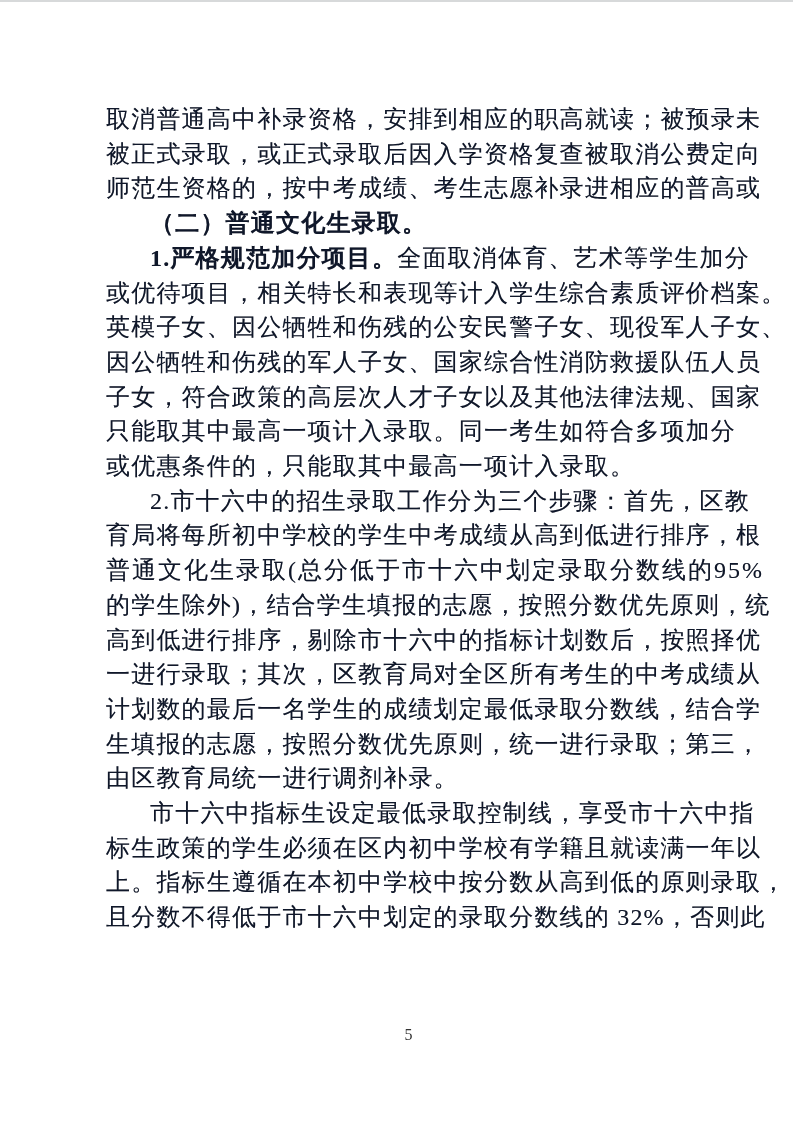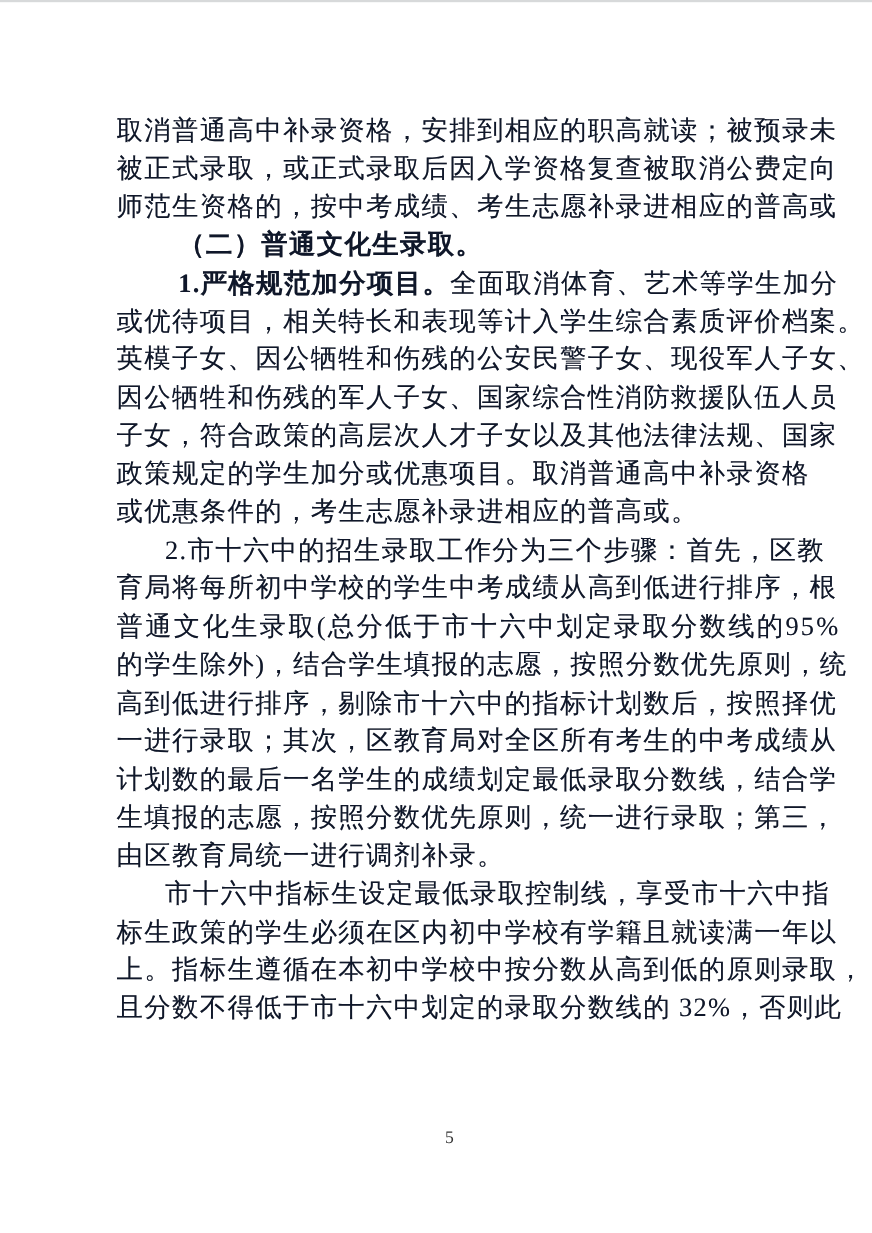--- a/index.html
+++ b/index.html
@@ -43,21 +43,21 @@
     white-space: nowrap;
     letter-spacing: 1.2px;
   }
   .line.indent {
     text-indent: 44px;
   }
   .line.spread {
     letter-spacing: 2px;
   }
   .seg { font-weight: normal; }
-  .seg.bold { font-weight: bold; margin-left: 12px; }
+  .seg.bold { font-weight: bold; }
   .page-number {
     position: absolute;
     top: 1026px;
     left: 0;
     width: 100%;
     text-align: center;
     transform: translateX(12px);
     font-size: 16px;
     color: #333333;
   }
@@ -70,22 +70,22 @@
   <div class="text-block">
       <div class="line"><span class="seg">取消普通高中补录资格，安排到相应的职高就读；被预录未</span></div>
       <div class="line"><span class="seg">被正式录取，或正式录取后因入学资格复查被取消公费定向</span></div>
       <div class="line"><span class="seg">师范生资格的，按中考成绩、考生志愿补录进相应的普高或</span></div>
       <div class="line indent short"><span class="seg bold">（二）普通文化生录取。</span></div>
       <div class="line indent"><span class="seg bold">1.严格规范加分项目。</span><span class="seg">全面取消体育、艺术等学生加分</span></div>
       <div class="line"><span class="seg">或优待项目，相关特长和表现等计入学生综合素质评价档案。</span></div>
       <div class="line"><span class="seg">英模子女、因公牺牲和伤残的公安民警子女、现役军人子女、</span></div>
       <div class="line"><span class="seg">因公牺牲和伤残的军人子女、国家综合性消防救援队伍人员</span></div>
       <div class="line"><span class="seg">子女，符合政策的高层次人才子女以及其他法律法规、国家</span></div>
-      <div class="line"><span class="seg">政策规定的学生加分或优惠项目。取消普通高中补录资格</span></div>
-      <div class="line short"><span class="seg">或优惠条件的，考生志愿补录进相应的普高或。</span></div>
+      <div class="line"><span class="seg">只能取其中最高一项计入录取。同一考生如符合多项加分</span></div>
+      <div class="line short"><span class="seg">或优惠条件的，只能取其中最高一项计入录取。</span></div>
       <div class="line indent"><span class="seg">2.市十六中的招生录取工作分为三个步骤：首先，区教</span></div>
       <div class="line"><span class="seg">育局将每所初中学校的学生中考成绩从高到低进行排序，根</span></div>
       <div class="line spread"><span class="seg">普通文化生录取(总分低于市十六中划定录取分数线的95%</span></div>
       <div class="line"><span class="seg">的学生除外)，结合学生填报的志愿，按照分数优先原则，统</span></div>
       <div class="line"><span class="seg">高到低进行排序，剔除市十六中的指标计划数后，按照择优</span></div>
       <div class="line"><span class="seg">一进行录取；其次，区教育局对全区所有考生的中考成绩从</span></div>
       <div class="line"><span class="seg">计划数的最后一名学生的成绩划定最低录取分数线，结合学</span></div>
       <div class="line"><span class="seg">生填报的志愿，按照分数优先原则，统一进行录取；第三，</span></div>
       <div class="line short"><span class="seg">由区教育局统一进行调剂补录。</span></div>
       <div class="line indent"><span class="seg">市十六中指标生设定最低录取控制线，享受市十六中指</span></div>

